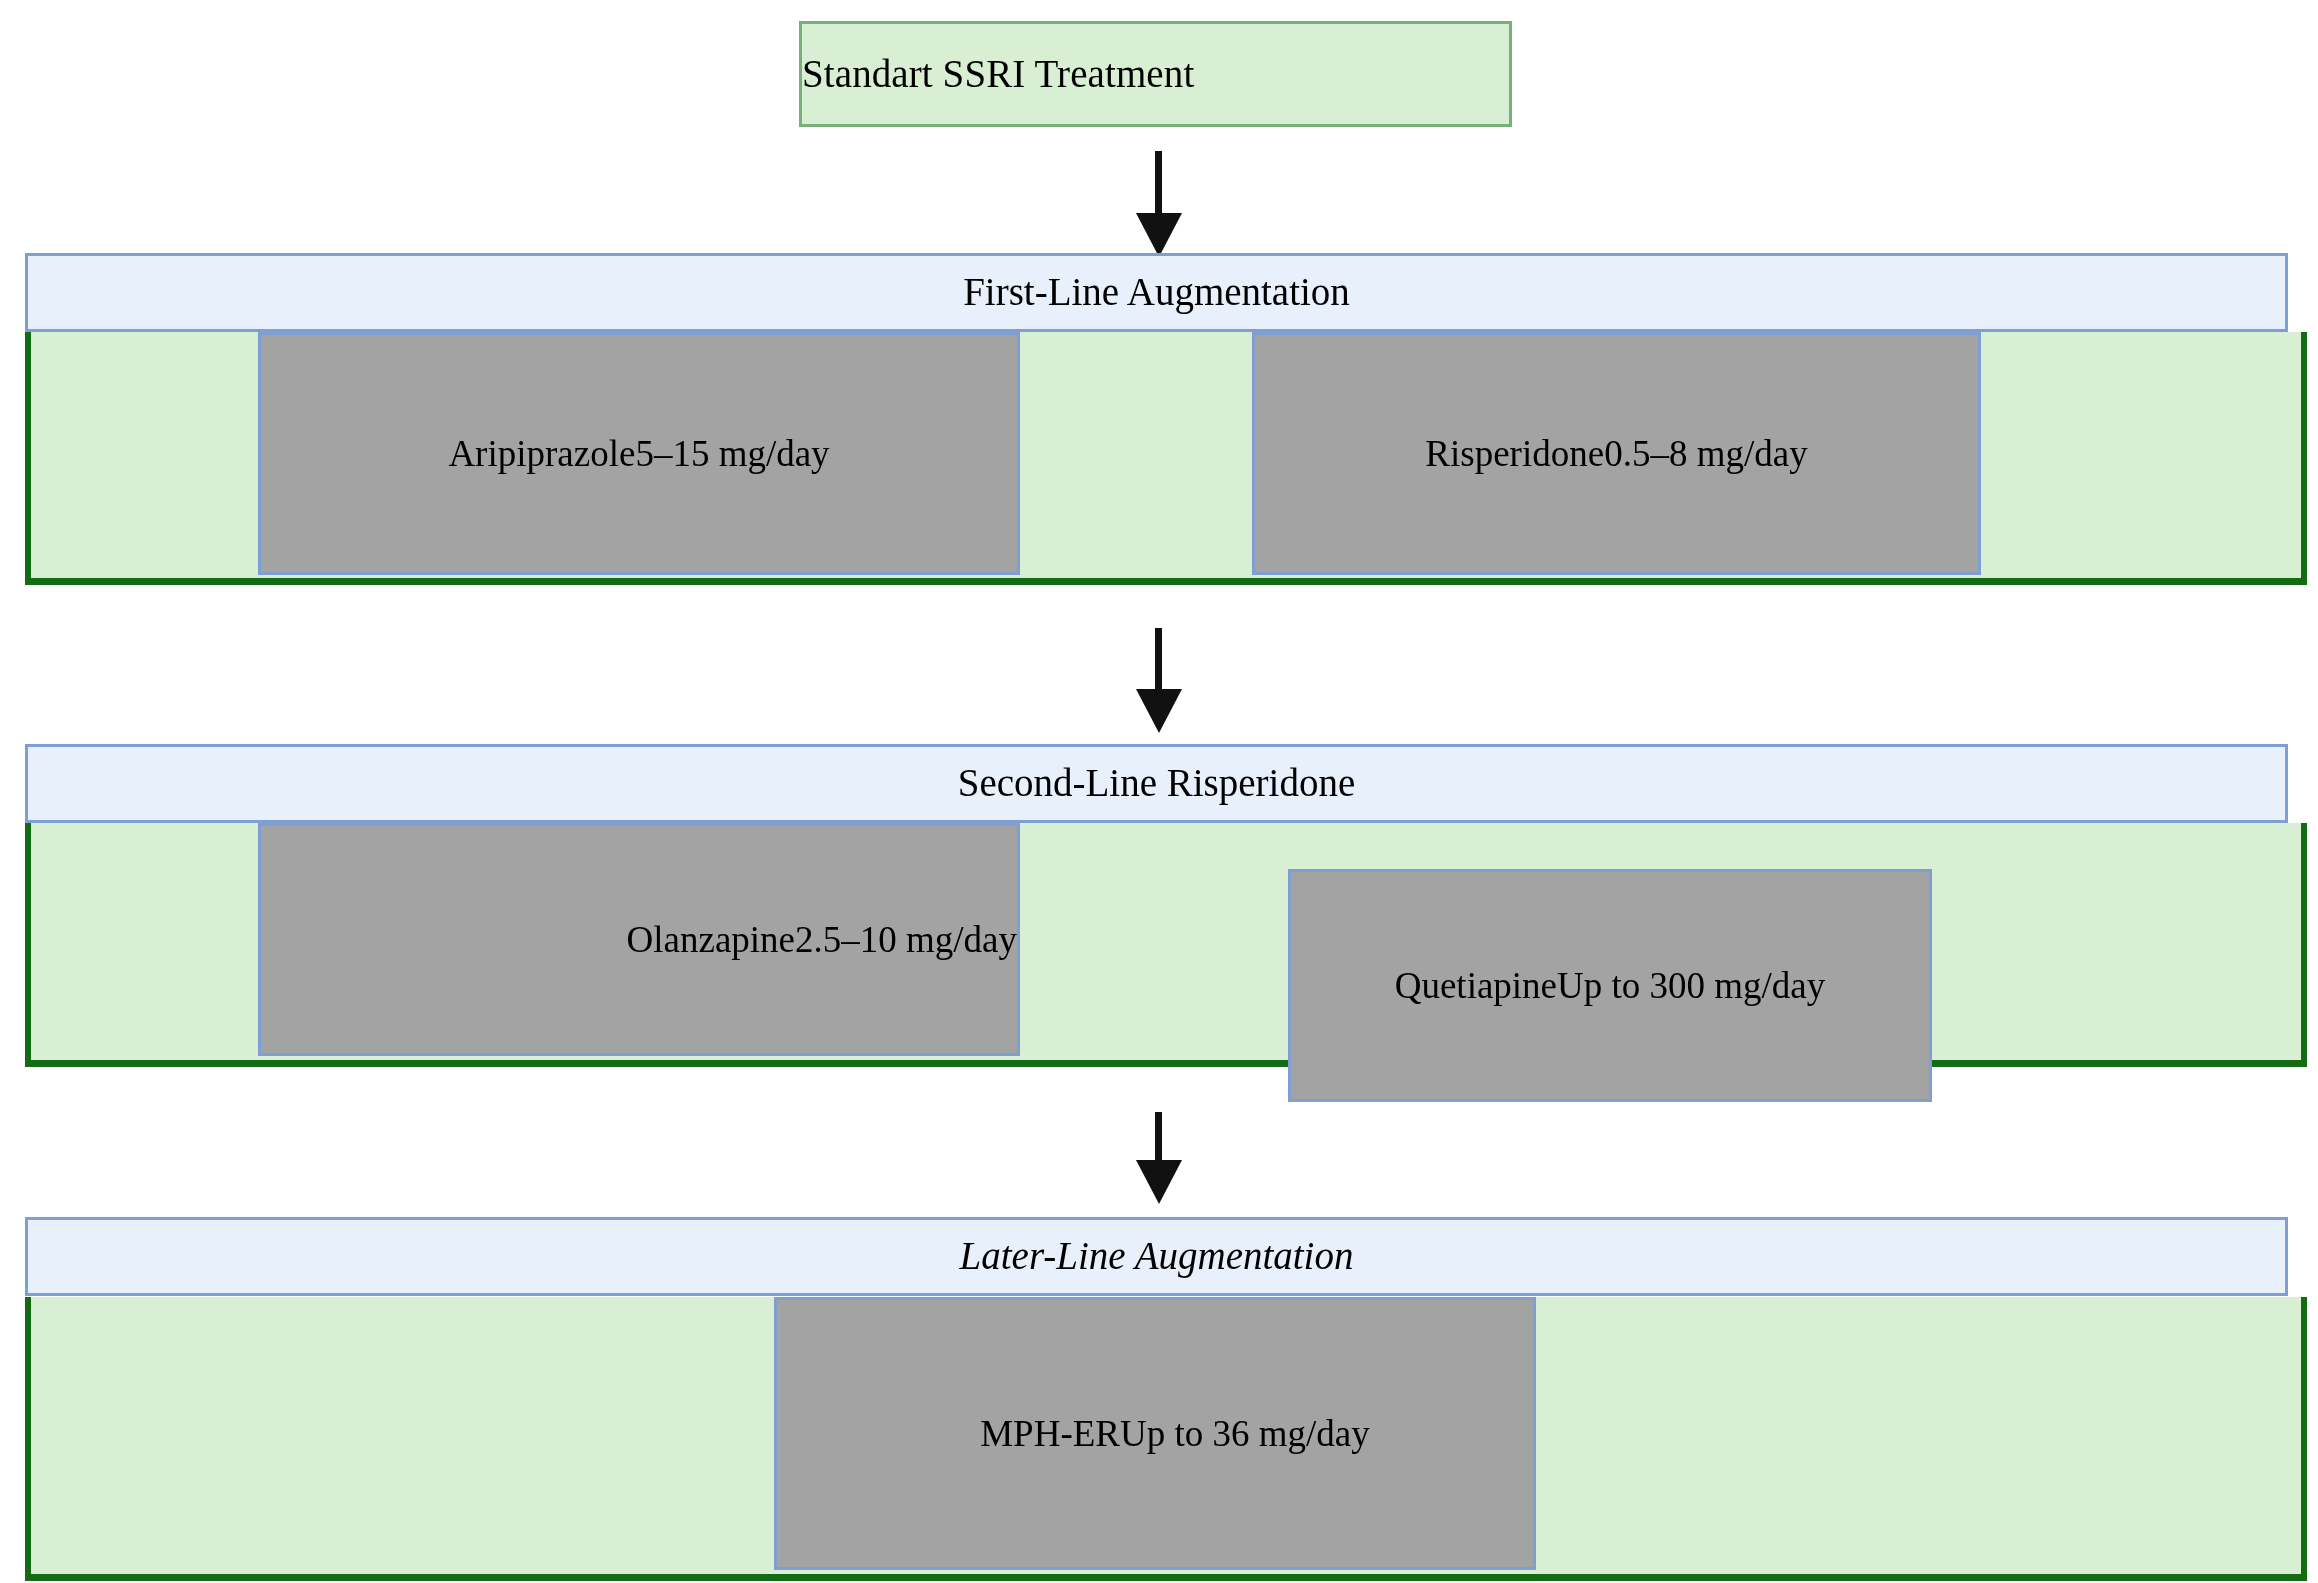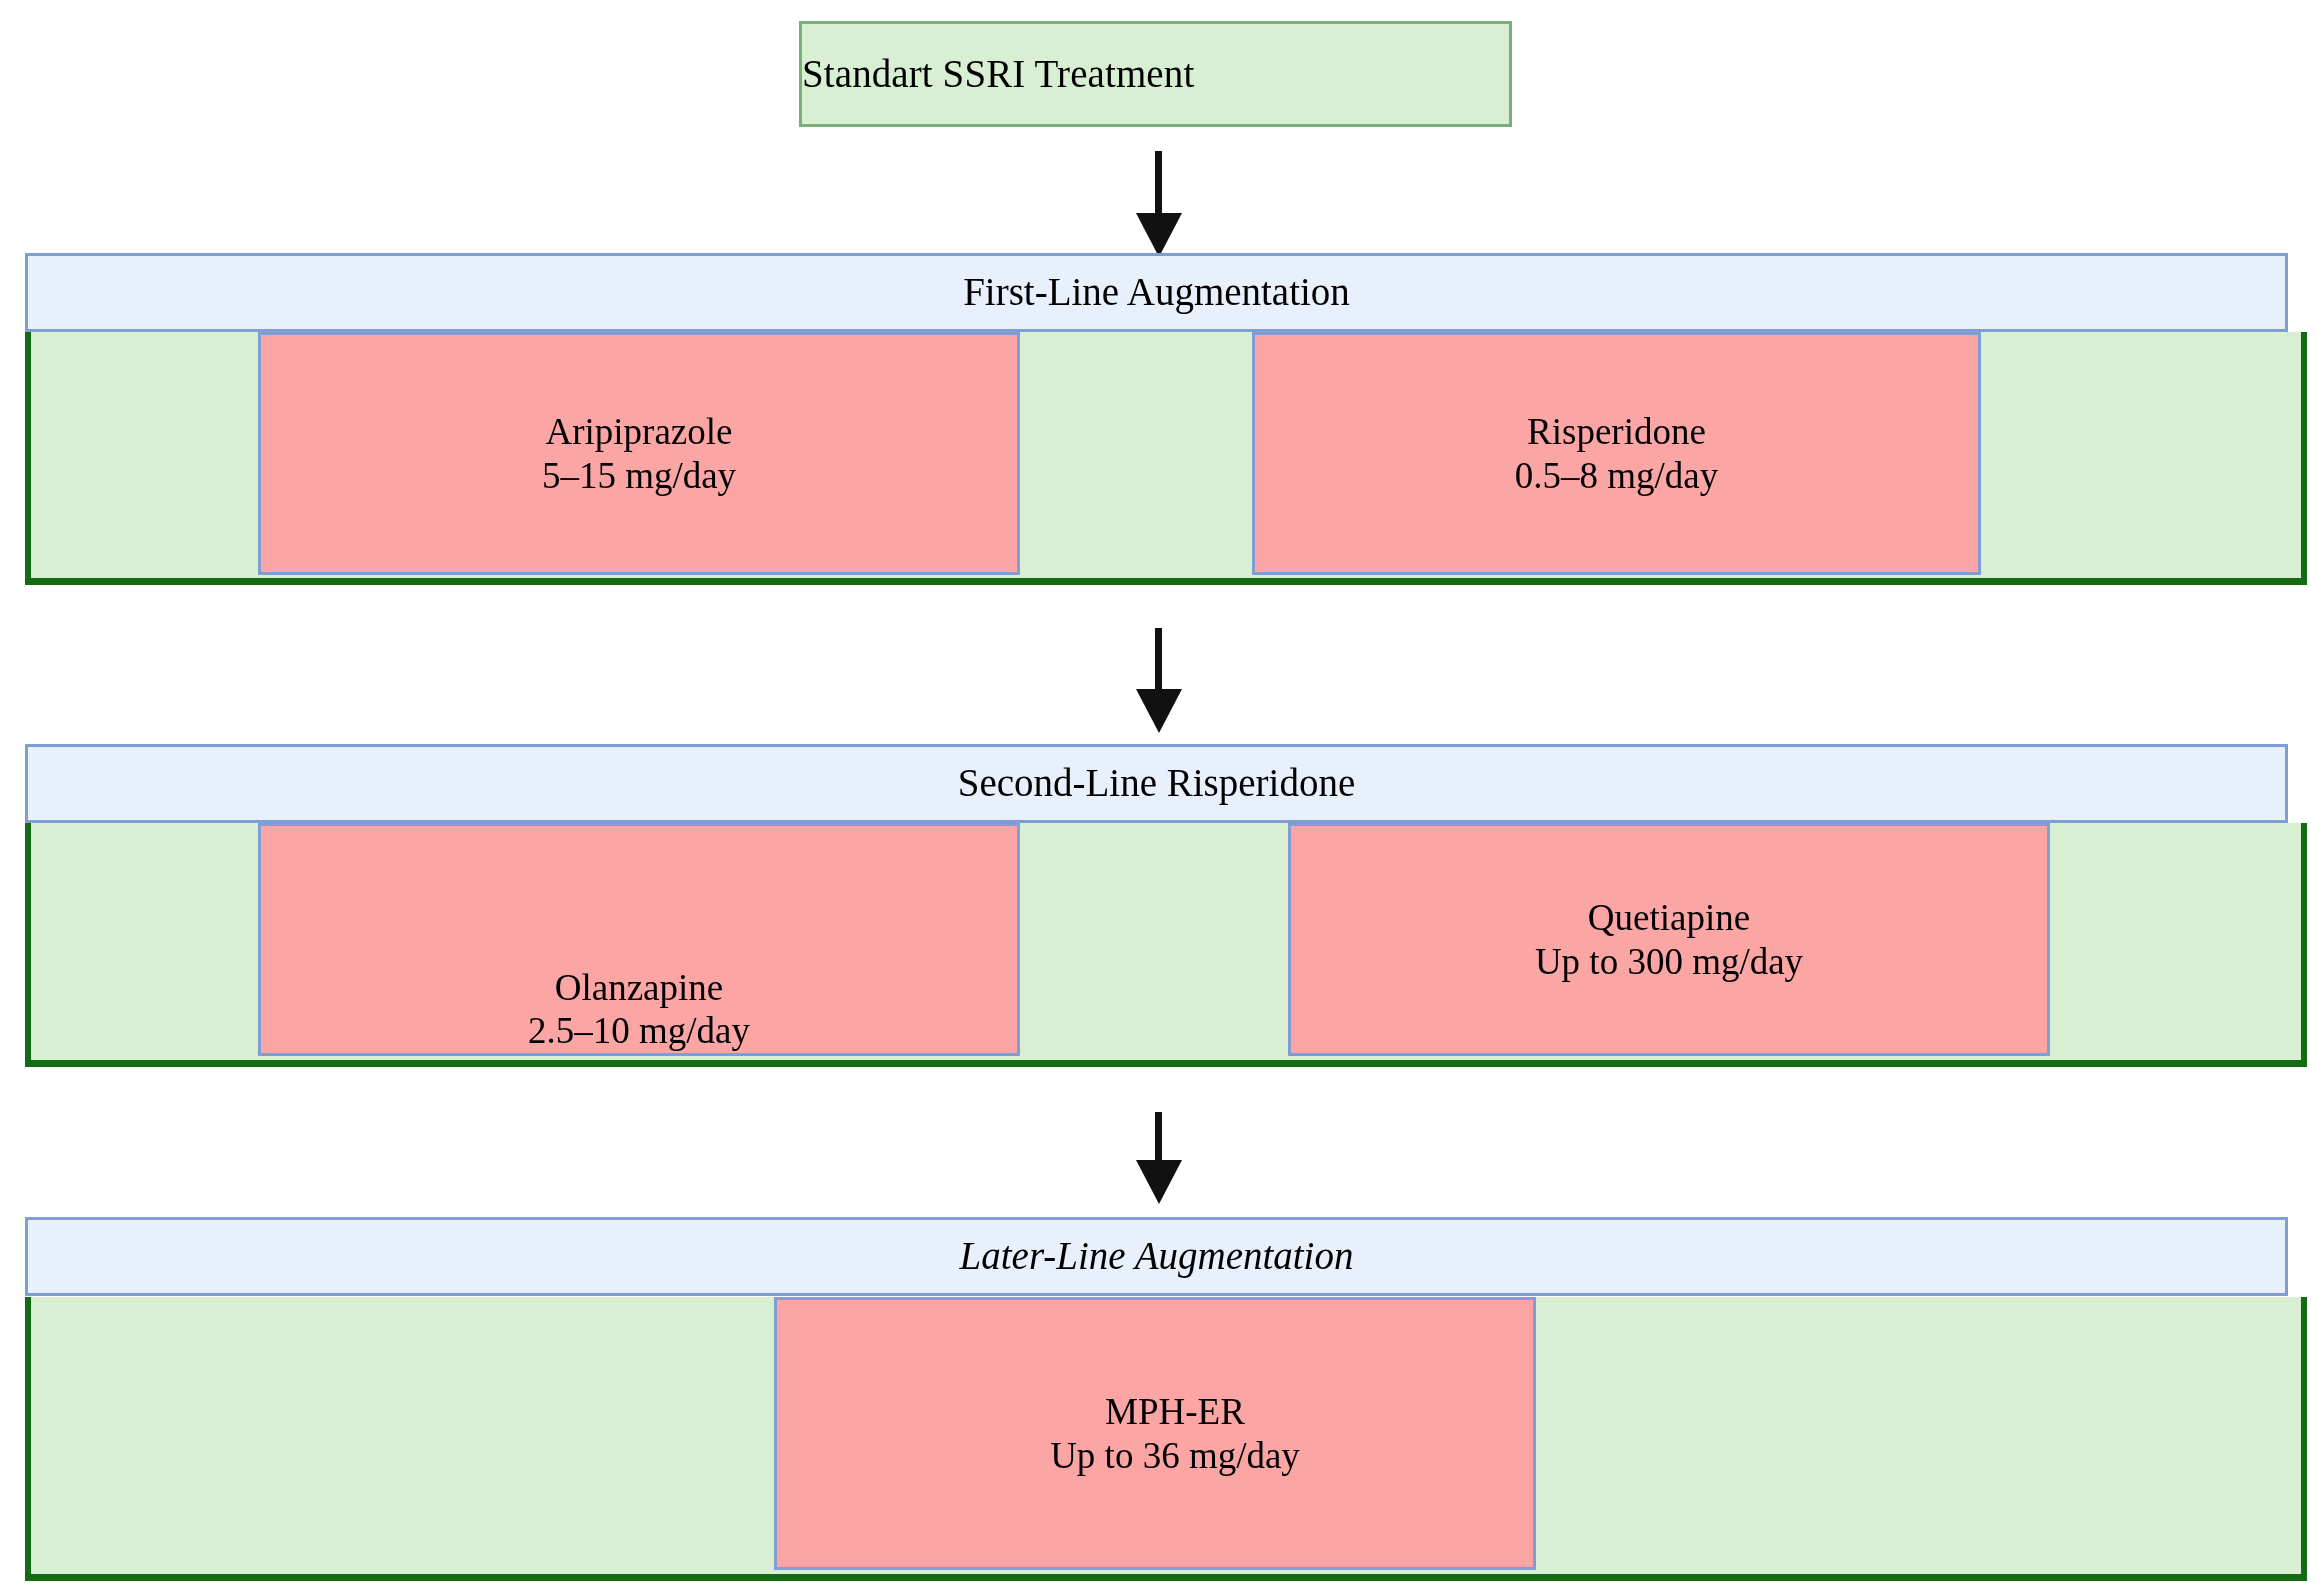--- a/index.html
+++ b/index.html
@@ -76,24 +76,23 @@
     background: #d9efd4;
     border-left: 6px solid #136b13;
     border-right: 6px solid #136b13;
     border-bottom: 7px solid #136b13;
     border-top: 0;
     position: absolute;
   }
 
   
   .drug-box {
-    background: #fca5a5;
+    background: #a3a3a3;
     border: 3px solid #7e9ed4;
     display: flex;
-    flex-direction: column;
     align-items: center;
     justify-content: center;
     text-align: center;
   }
   .drug-box .drug-name {
     font-size: 37px;
     line-height: 1.18;
   }
   .drug-box .drug-dose {
     font-size: 37px;
@@ -137,21 +136,21 @@
   <span class="stage-title">Second-Line Risperidone</span>
 </div>
 
 <div class="stage-body" style="left:25px; top:823px; width:2270px; height:237px;"></div>
 
 <div class="abs drug-box" style="left:258px; top:823px; width:762px; height:233px;justify-content:flex-end;">
   <span class="drug-name">Olanzapine</span>
   <span class="drug-dose">2.5–10 mg/day</span>
 </div>
 
-<div class="abs drug-box" style="left:1288px; top:823px; width:762px; height:233px;">
+<div class="abs drug-box" style="left:1288px; top:869px; width:644px; height:233px;">
   <span class="drug-name">Quetiapine</span>
   <span class="drug-dose">Up to 300 mg/day</span>
 </div>
 
 <div class="arrow" style="left:1129px; top:1112px; width:59px; height:92px;">
   <div class="shaft" style="height:49px;"></div>
   <div class="head"></div>
 </div>
 
 <div class="abs stage-header" style="left:25px; top:1217px; width:2263px; height:79px;font-style:italic;">

